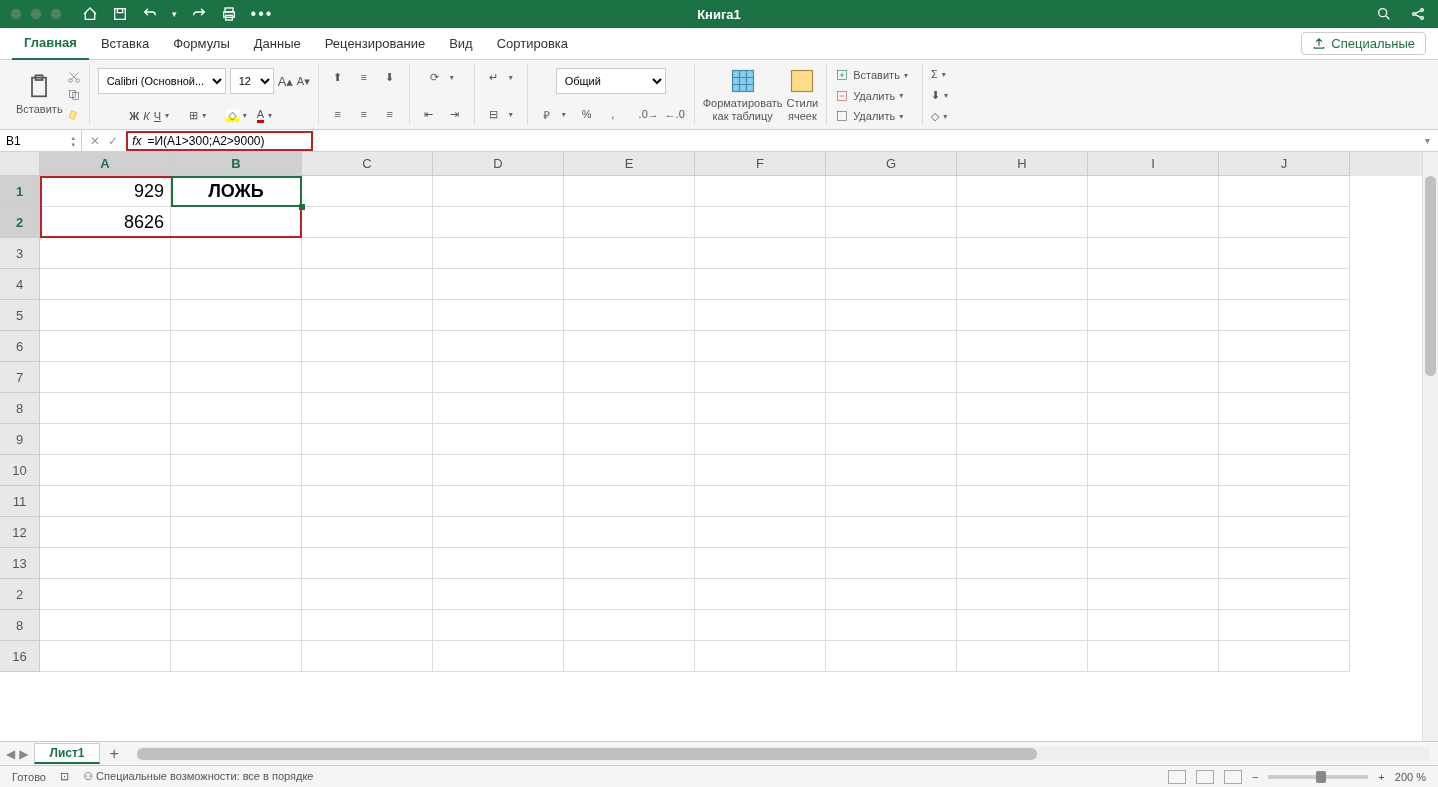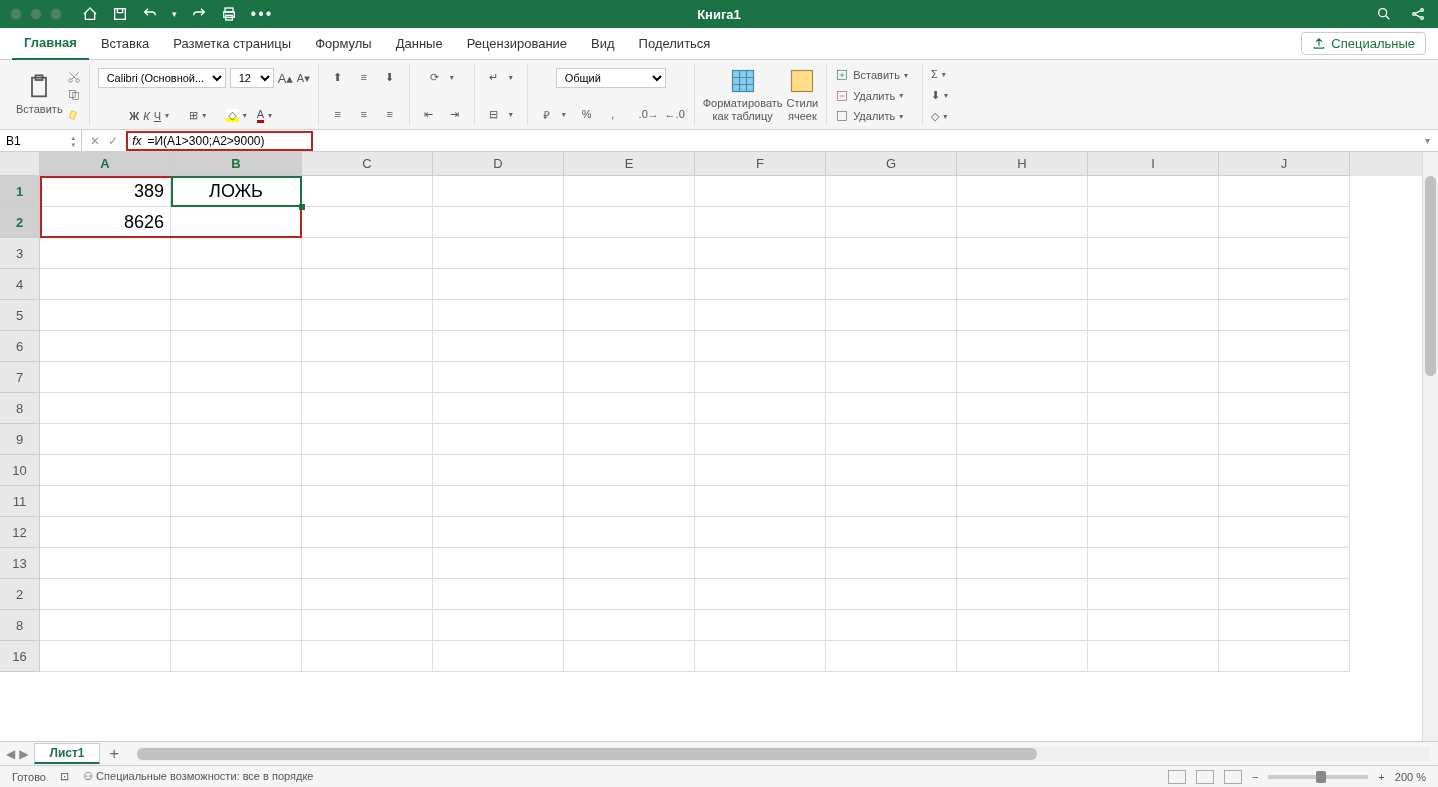--- a/index.html
+++ b/index.html
@@ -22,21 +22,21 @@
 
 
 .ribbon { background: #f5f5f5; height: 70px; display: flex; align-items: stretch; padding: 4px 8px; border-bottom: 1px solid #d0d0d0; font-size: 11px; color: #555; }
 .rgroup { display: flex; flex-direction: column; align-items: center; justify-content: center; padding: 0 8px; border-right: 1px solid #ddd; gap: 2px; }
 .rgroup:last-child { border-right: none; }
 .rgroup-row { display: flex; align-items: center; gap: 4px; }
 .rgroup.col { justify-content: space-between; padding-top: 4px; padding-bottom: 2px; }
 .large-btn { display: flex; flex-direction: column; align-items: center; gap: 2px; }
 .large-btn svg { width: 28px; height: 28px; }
 .mini-btn { width: 22px; height: 18px; display: flex; align-items: center; justify-content: center; }
-.font-select { border: 1px solid #ccc; background: #fff; height: 20px; font-size: 11px; padding: 0 4px; }
+.font-select { border: 1px solid #ccc; background: #fff; height: 26px; font-size: 11px; padding: 0 4px; }
 .dd { width: 10px; font-size: 8px; color: #666; }
 .dual-line { display: flex; flex-direction: column; gap: 4px; }
 .rtext { font-size: 11px; text-align: center; line-height: 1.1; }
 
 
 .formula-bar { height: 22px; display: flex; align-items: center; border-bottom: 1px solid #d0d0d0; background: #fff; font-size: 12px; }
 .name-box { width: 82px; border-right: 1px solid #ccc; padding: 0 6px; display: flex; align-items: center; justify-content: space-between; height: 100%; }
 .name-box .spin { display: flex; flex-direction: column; font-size: 7px; line-height: 1; color: #888; }
 .fb-icons { display: flex; align-items: center; gap: 8px; padding: 0 8px; color: #999; }
 .fx-wrap { border: 2px solid #b22; display: flex; align-items: center; height: 20px; padding: 0 4px; gap: 6px; }
@@ -123,26 +123,25 @@
         <circle cx="18" cy="6" r="2"></circle>
         <circle cx="18" cy="18" r="2"></circle>
         <path d="M8 11l8-4M8 13l8 4"></path>
       </svg>
   </div>
 </div>
 
 <div class="tabs-row">
   <div class="tab active">Главная</div>
   <div class="tab">Вставка</div>
-  <div class="tab">Разметка страницы</div>
   <div class="tab">Формулы</div>
   <div class="tab">Данные</div>
   <div class="tab">Рецензирование</div>
   <div class="tab">Вид</div>
-  <div class="tab">Поделиться</div>
+  <div class="tab">Сортировка</div>
   <div class="share-btn">
     <svg width="14" height="14" viewBox="0 0 24 24" fill="none" stroke="#1b7245" stroke-width="2">
         <path d="M12 3v12M7 8l5-5 5 5M4 17v2h16v-2"></path>
       </svg>
     <span>Специальные</span>
   </div>
 </div>
 
 <div class="ribbon">
   <div class="rgroup">
@@ -344,22 +343,22 @@
         <div class="rh">9</div>
         <div class="rh">10</div>
         <div class="rh">11</div>
         <div class="rh">12</div>
         <div class="rh">13</div>
         <div class="rh">2</div>
         <div class="rh">8</div>
         <div class="rh">16</div>
       </div>
     <div class="cells" id="cells">
-        <div class="cell ra" style="left: 0px; top: 0px;">389</div>
-        <div class="cell ca" style="left: 131px; top: 0px;">ЛОЖЬ</div>
+        <div class="cell ra" style="left: 0px; top: 0px;">929</div>
+        <div class="cell ca" style="left: 131px; top: 0px; font-weight: bold;">ЛОЖЬ</div>
         <div class="cell" style="left: 262px; top: 0px;"></div>
         <div class="cell" style="left: 393px; top: 0px;"></div>
         <div class="cell" style="left: 524px; top: 0px;"></div>
         <div class="cell" style="left: 655px; top: 0px;"></div>
         <div class="cell" style="left: 786px; top: 0px;"></div>
         <div class="cell" style="left: 917px; top: 0px;"></div>
         <div class="cell" style="left: 1048px; top: 0px;"></div>
         <div class="cell" style="left: 1179px; top: 0px;"></div>
         <div class="cell ra" style="left: 0px; top: 31px;">8626</div>
         <div class="cell" style="left: 131px; top: 31px;"></div>

